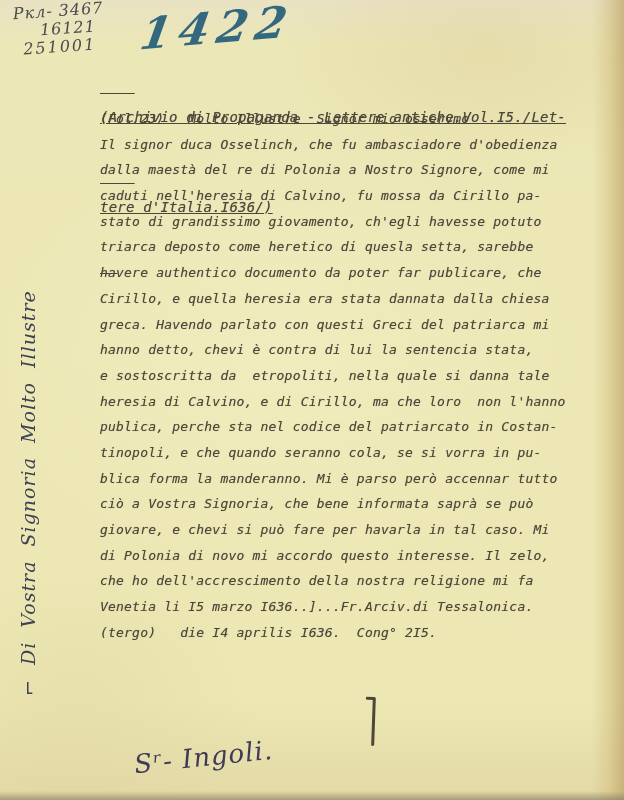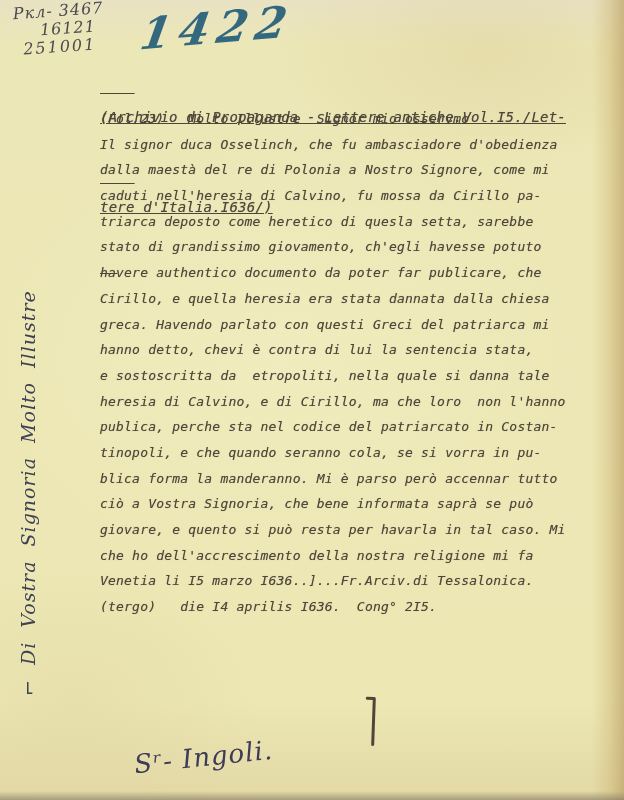--- a/index.html
+++ b/index.html
@@ -111,33 +111,34 @@
   <div class="archive-note">
     <div>(Archivio di Propaganda - Lettere antiche.Vol.I5./Let-</div>
     <div>tere d'Italia.I636/)</div>
   </div>
 
   <div class="typed-body">
     <div class="tline">(Fol.23)   Molto Illustre  Signor mio osservmo</div>
     <div class="tline">Il signor duca Osselinch, che fu ambasciadore d'obedienza</div>
     <div class="tline">dalla maestà del re di Polonia a Nostro Signore, come mi</div>
     <div class="tline">caduti nell'heresia di Calvino, fu mossa da Cirillo pa-</div>
+    <div class="tline">stato di grandissimo giovamento, ch'egli havesse potuto</div>
     <div class="tline">triarca deposto come heretico di quesla setta, sarebbe</div>
-    <div class="tline">stato di grandissimo giovamento, ch'egli havesse potuto</div>
     <div class="tline">havere authentico documento da poter far publicare, che</div>
     <div class="tline">Cirillo, e quella heresia era stata dannata dalla chiesa</div>
     <div class="tline">greca. Havendo parlato con questi Greci del patriarca mi</div>
     <div class="tline">hanno detto, chevi è contra di lui la sentencia stata,</div>
     <div class="tline">e sostoscritta da  etropoliti, nella quale si danna tale</div>
     <div class="tline">heresia di Calvino, e di Cirillo, ma che loro  non l'hanno</div>
     <div class="tline">publica, perche sta nel codice del patriarcato in Costan-</div>
     <div class="tline">tinopoli, e che quando seranno cola, se si vorra in pu-</div>
     <div class="tline">blica forma la manderanno. Mi è parso però accennar tutto</div>
     <div class="tline">ciò a Vostra Signoria, che bene informata saprà se può</div>
-    <div class="tline">giovare, e quento si può resta per havarla in tal caso. Mi</div>
+    <div class="tline">giovare, e chevi si può fare per havarla in tal caso. Mi</div>
+    <div class="tline">di Polonia di novo mi accordo questo interesse. Il zelo,</div>
     <div class="tline">che ho dell'accrescimento della nostra religione mi fa</div>
     <div class="tline">Venetia li I5 marzo I636..]...Fr.Arciv.di Tessalonica.</div>
     <div class="tline">(tergo)   die I4 aprilis I636.  Cong° 2I5.</div>
   </div>
 
   <div class="margin-note-wrap">
     <div class="margin-note">⌐ Di Vostra Signoria Molto Illustre</div>
   </div>
 
   <div class="ink-stroke"></div>

